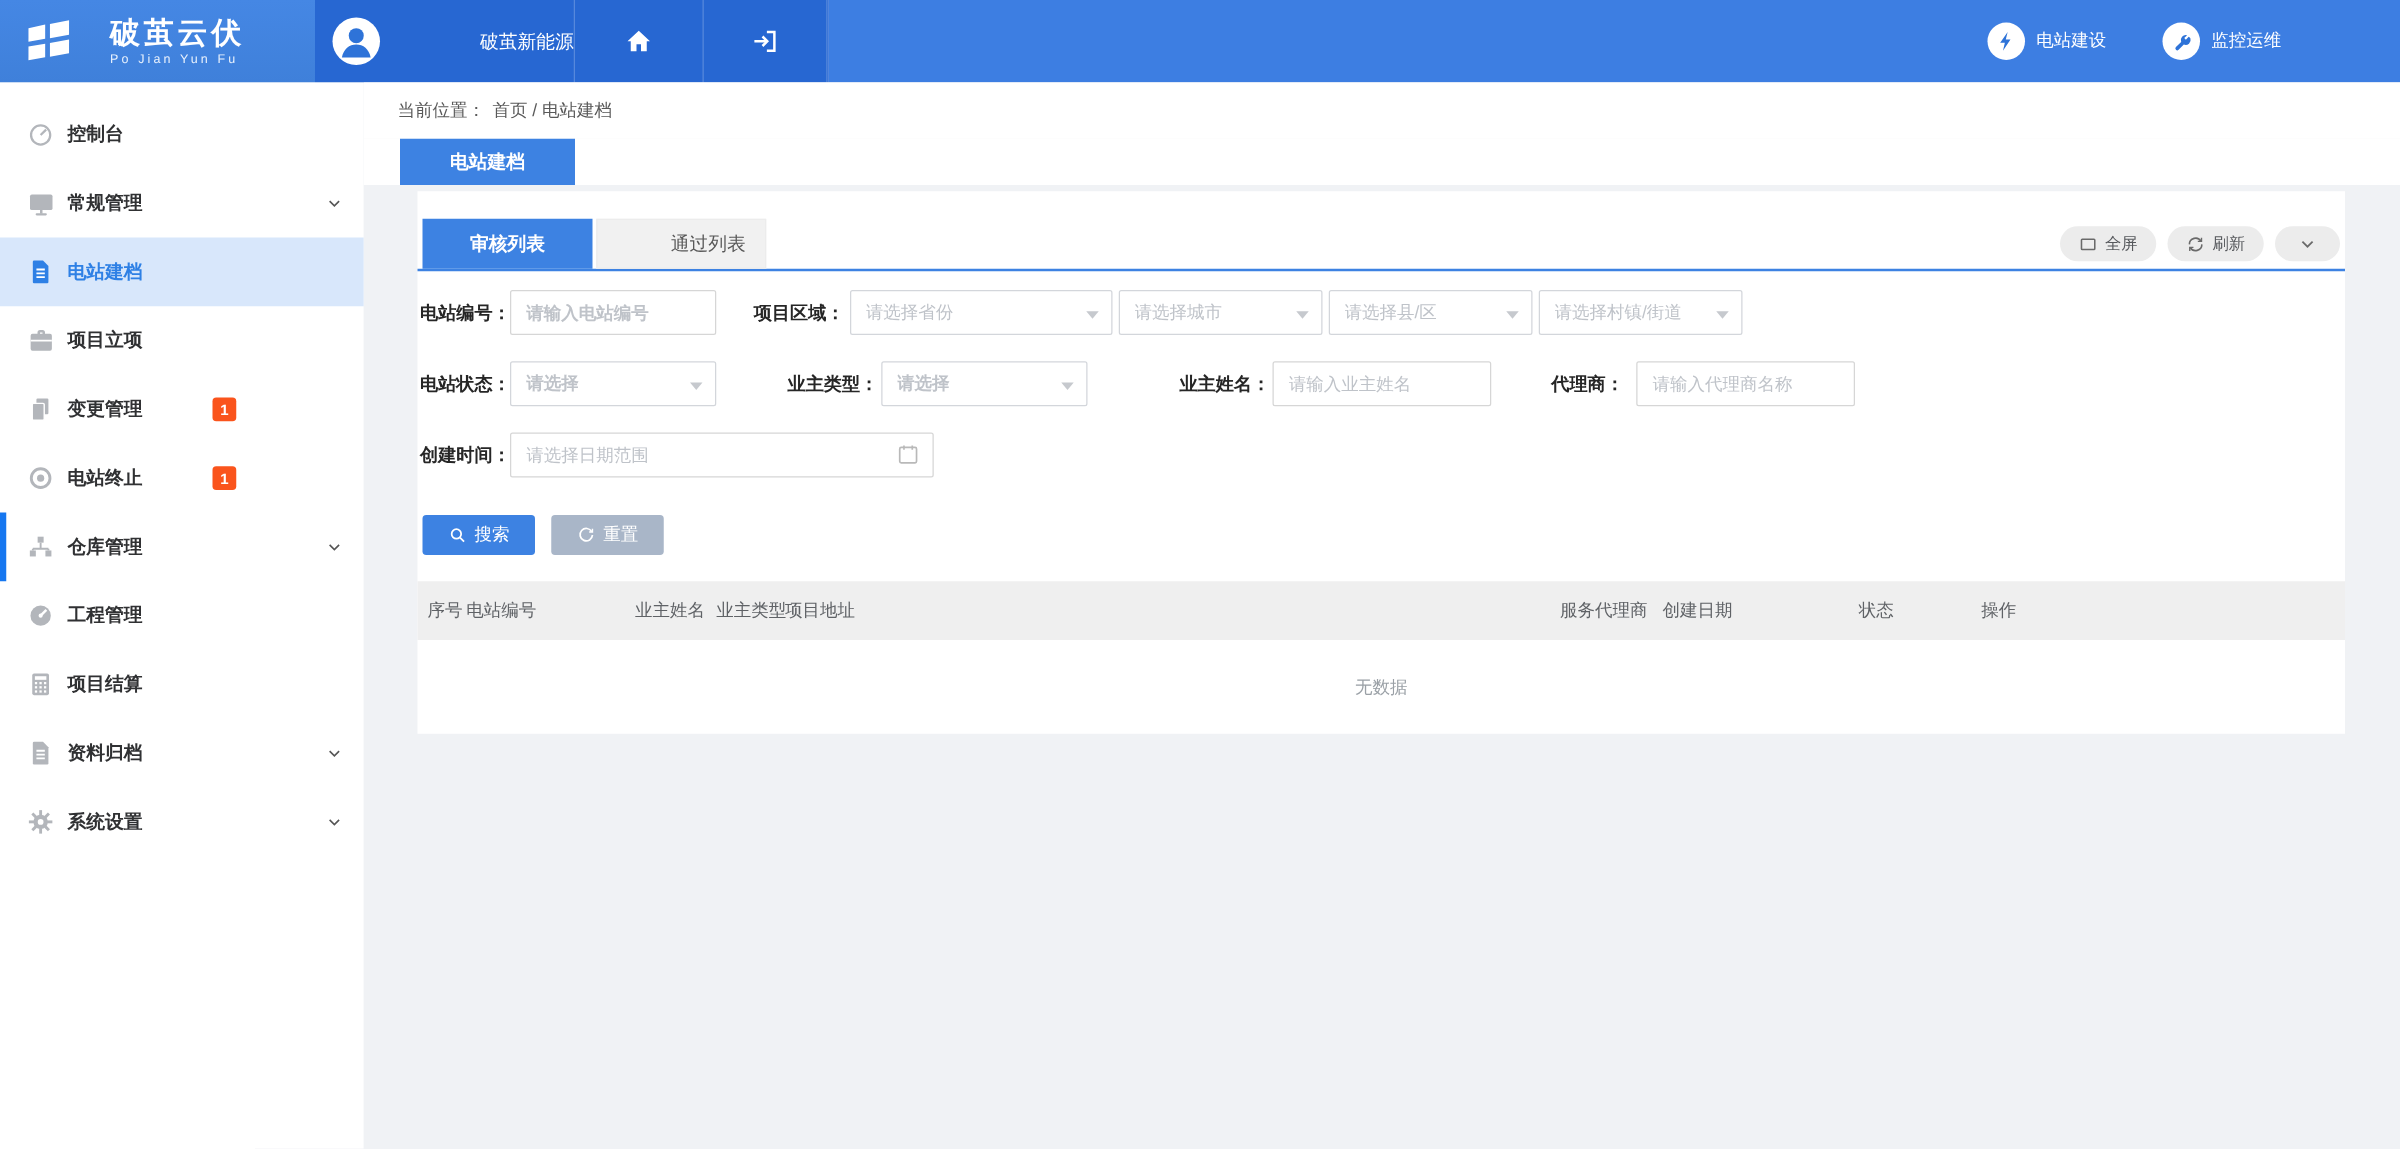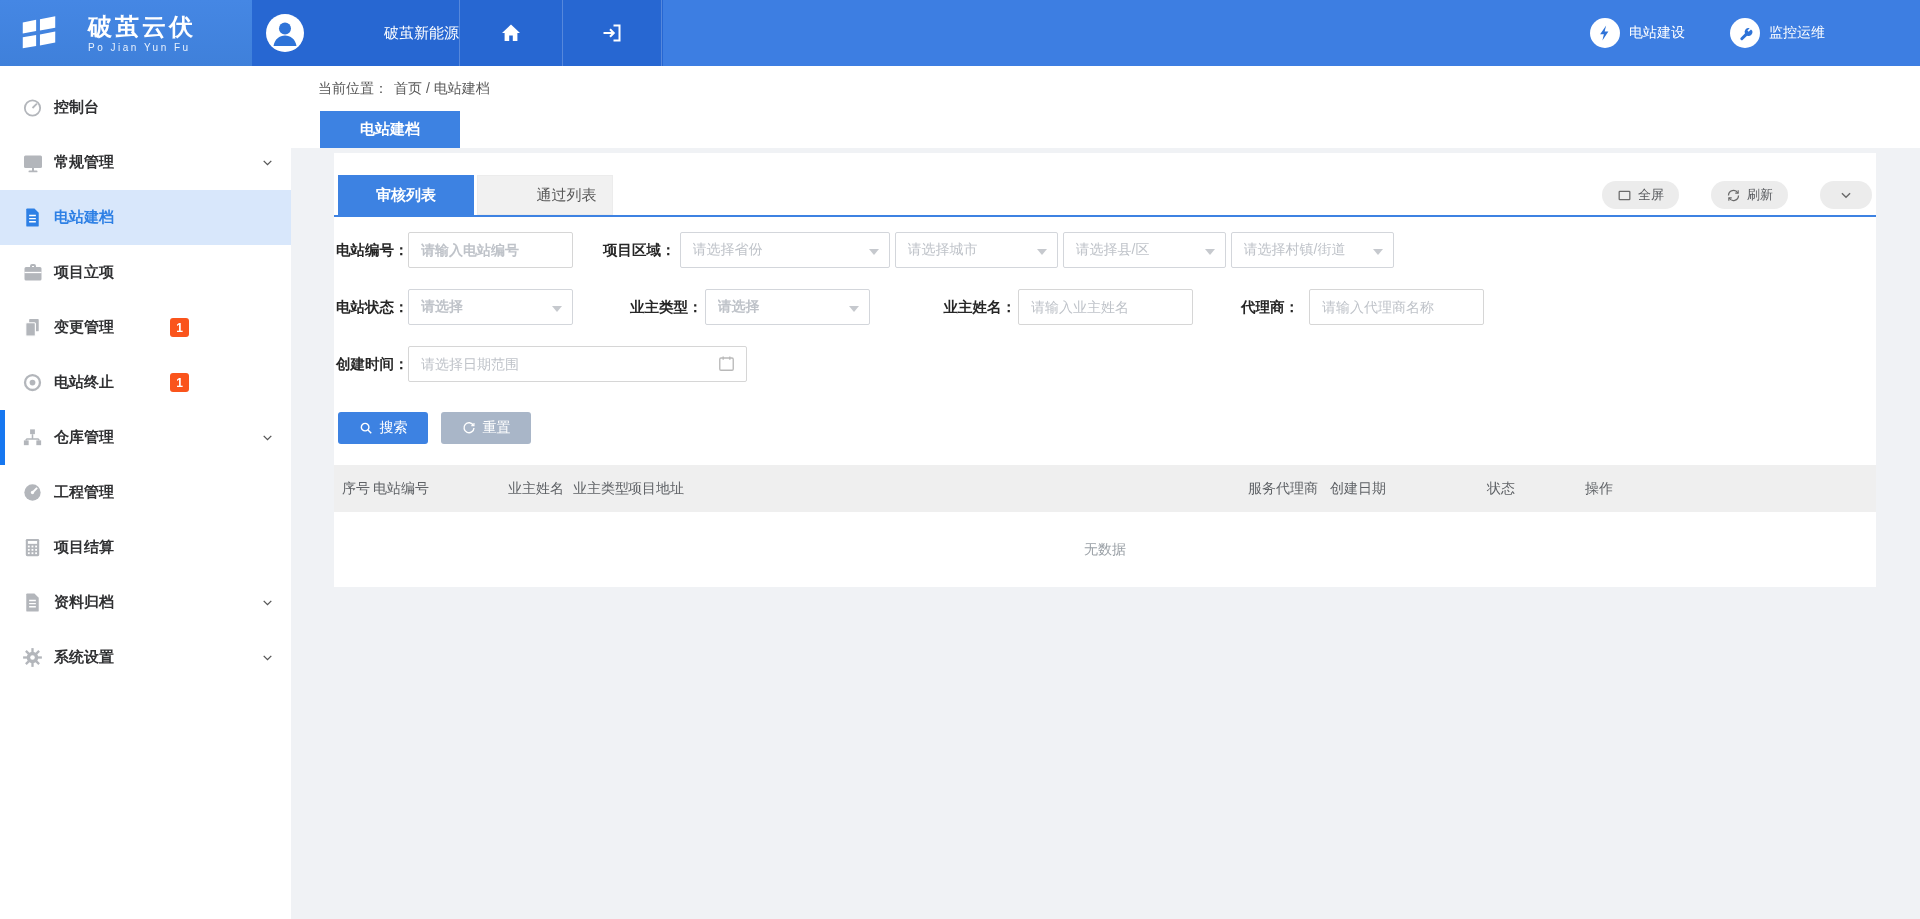--- a/index.html
+++ b/index.html
@@ -51,21 +51,21 @@
   .pagetab { width:140px; height:37px; background:#3d82e2; color:#fff; font-size:15px; font-weight:600;
     display:flex; align-items:center; justify-content:center; cursor:pointer; }
   .page-body { padding:5px 44px 0 43px; }
   .card { background:#fff; min-height:432px; }
 
   .card-tabs { display:flex; align-items:center; padding:22px 4px 0 4px; height:62px; }
   .ctab { width:136px; height:40px; display:flex; align-items:center; justify-content:center;
     font-size:15px; cursor:pointer; margin-right:3px; }
   .ctab.on { background:#3d82e2; color:#fff; font-weight:600; }
   .ctab.off { background:#f1f1f1; color:#595959; border:1px solid #ececec;padding-left:43px; }
-  .card-actions { margin-left:auto; display:flex; align-items:center; gap:32px; }
+  .card-actions { margin-left:auto; display:flex; align-items:center; gap:9px; }
   .pill { height:28px; border-radius:14px; background:#ececec; display:flex; align-items:center;
     gap:6px; padding:0 15px; font-size:13px; color:#56585c; cursor:pointer; }
   .pill.sq { width:52px; justify-content:center; padding:0; }
   .tab-underline { height:2px; background:#3d82e2; }
 
   .filters { padding:15px 0 0 2px; }
   .frow { display:flex; align-items:center; margin-bottom:21px; }
   .flabel { font-size:14.5px; font-weight:600; color:#262626; white-space:nowrap; }
   .lab-first { width:72px; text-align:left; flex-shrink:0; }
   .f-input { height:36px; border:1px solid #d6d6d6; border-radius:2px; padding:0 12px;

